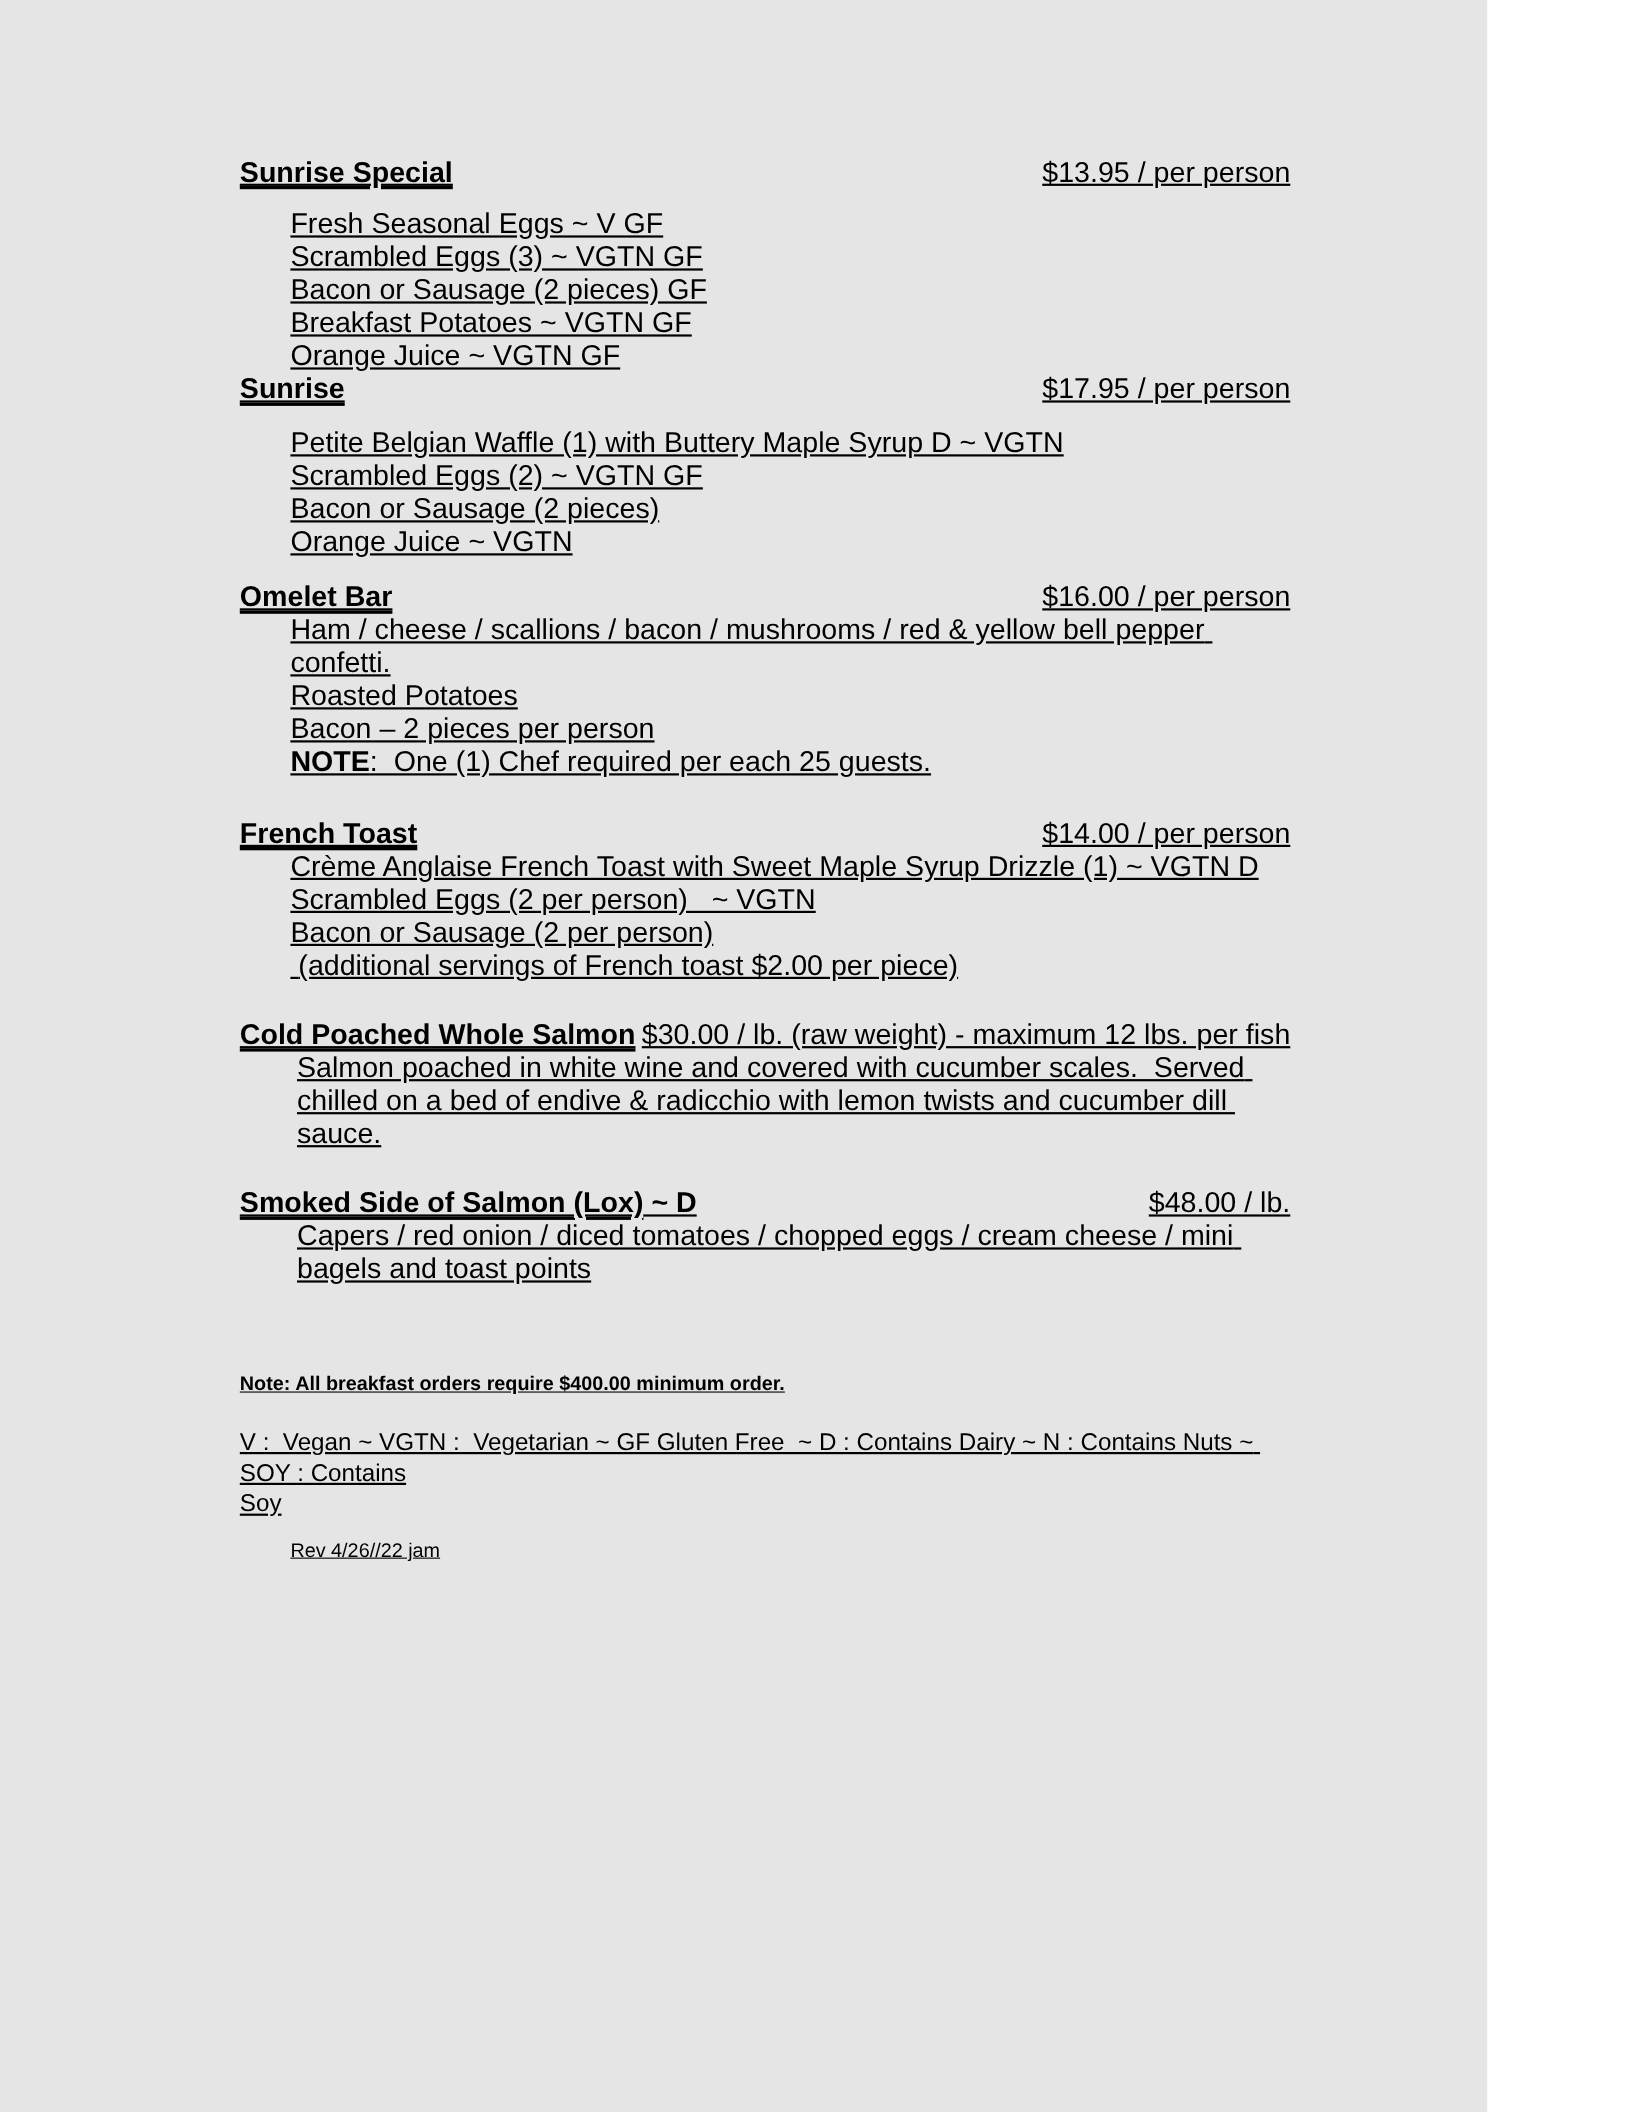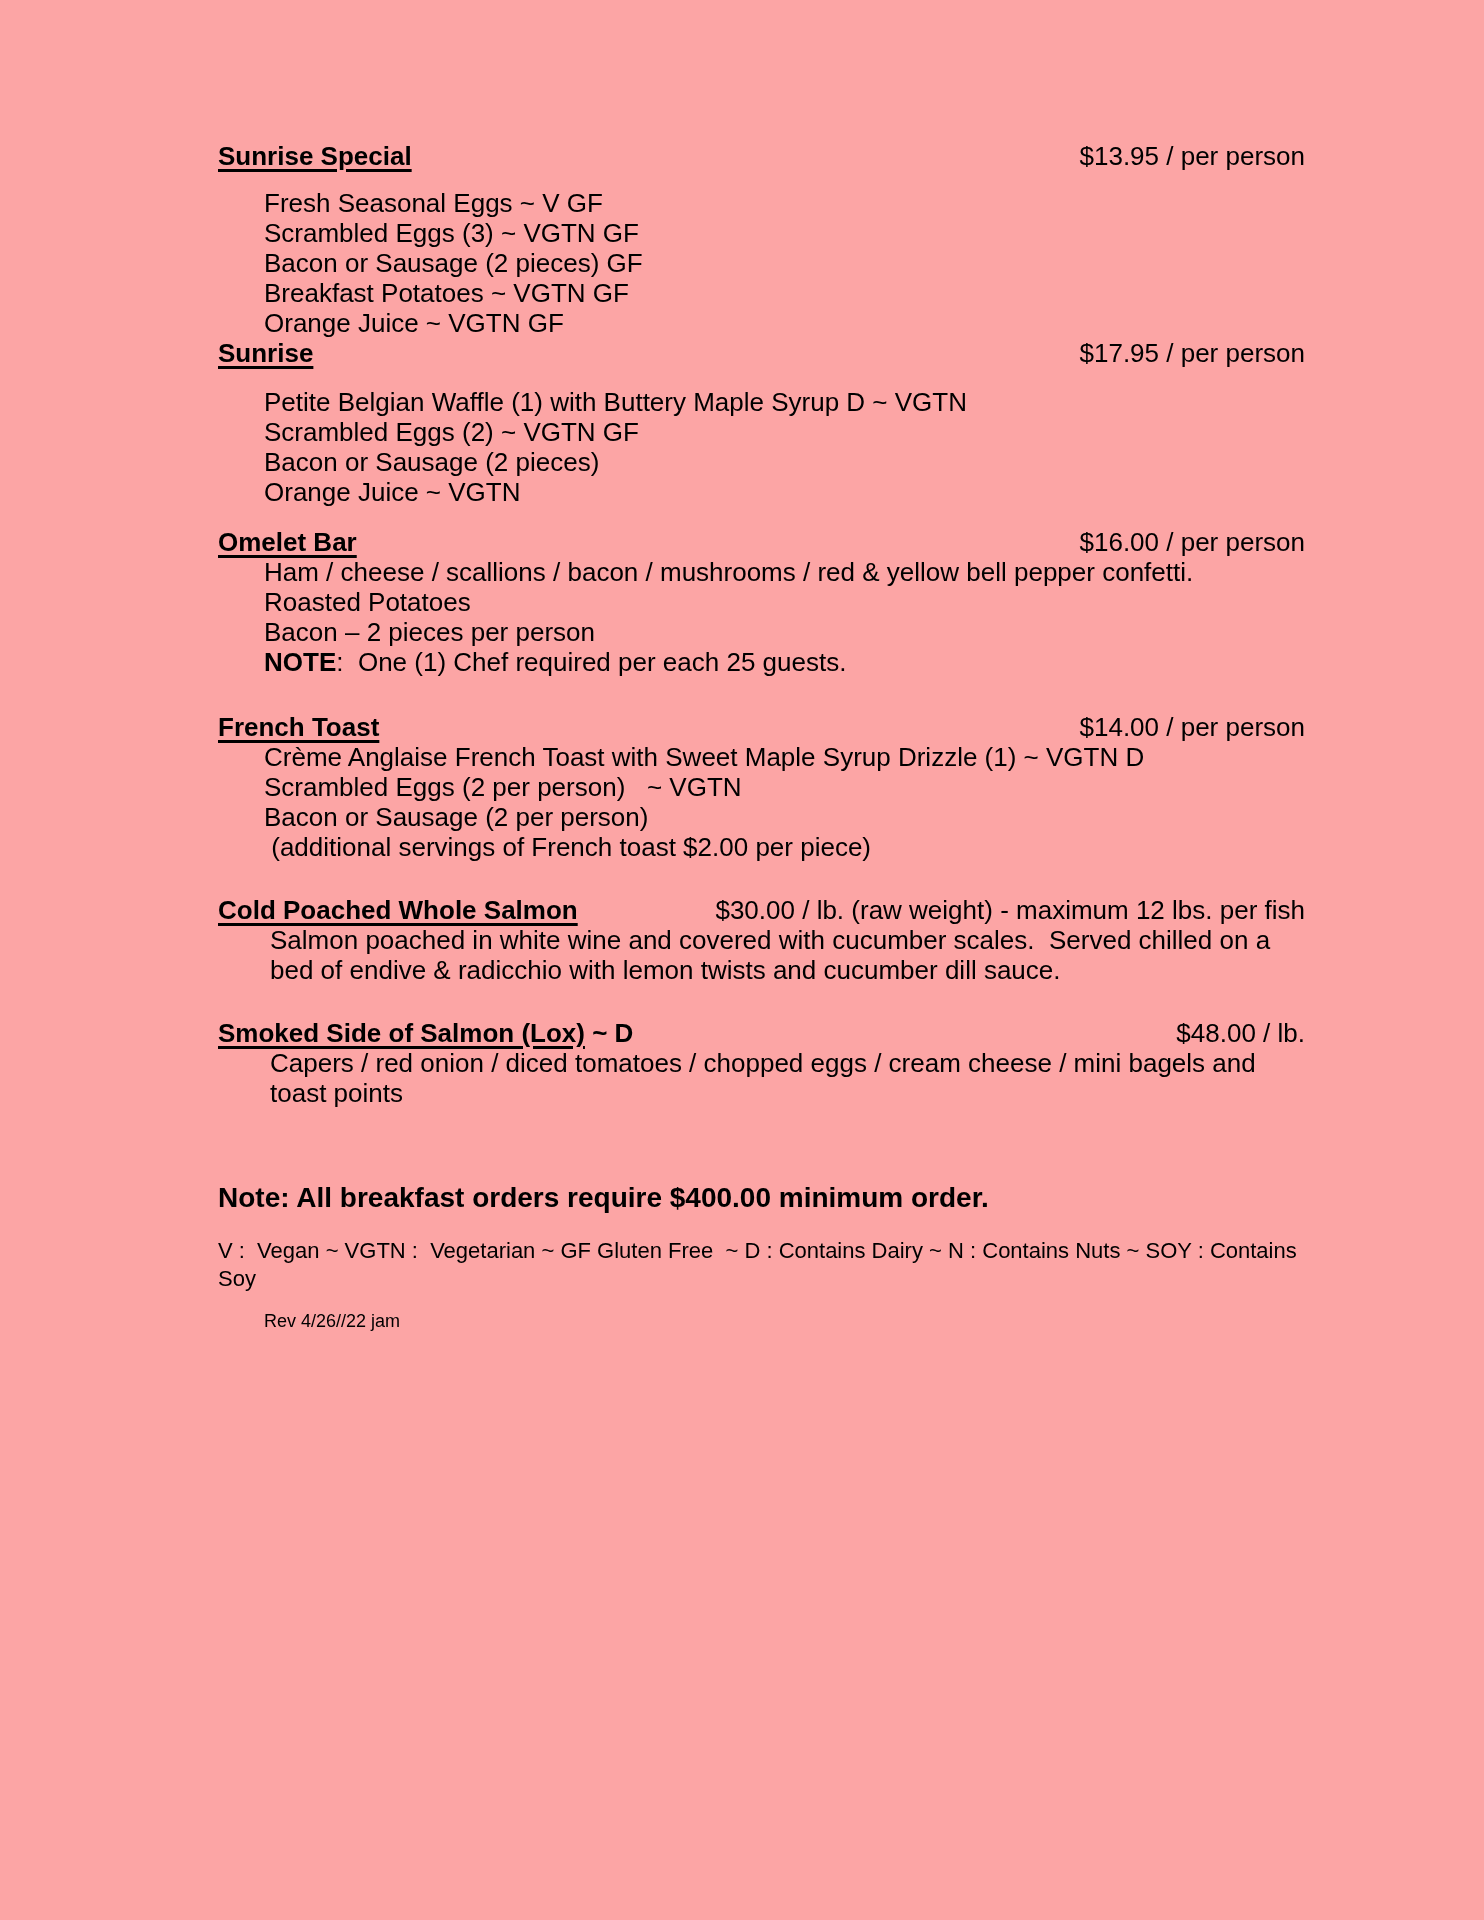--- a/index.html
+++ b/index.html
@@ -8,24 +8,25 @@
   }
   body {
     width: 1484px;
     height: 1920px;
     position: relative;
     font-family: "Liberation Sans", sans-serif;
     color: #000000;
     overflow: hidden;
   }
   .page {
-    width: 1484px;
+    width: 1352px;
     height: 1920px;
     padding: 141px 179px 0 218px;
-    background: #fca5a5;
+    background: #e5e5e5;
+    text-decoration: underline;
   }
   
   .heading-row {
     display: flex;
     justify-content: space-between;
     align-items: baseline;
     font-size: 26px;
     line-height: 30px;
   }
   .title {
@@ -70,21 +71,21 @@
   .sec-5 { margin-top: 33px; }
   
   .sec-4 .items, .sec-5 .items {
     padding-left: 52px;
     max-width: 1072px;
   }
   .sec-4 .items .item, .sec-5 .items .item { max-width: 1020px; }
   
   .min-order {
     margin-top: 75px;
-    font-size: 28px;
+    font-size: 18px;
     line-height: 30px;
     font-weight: bold;
   }
   .legend {
     margin-top: 24px;
     font-size: 22px;
     line-height: 28px;
     white-space: pre-wrap;
   }
   .rev {

